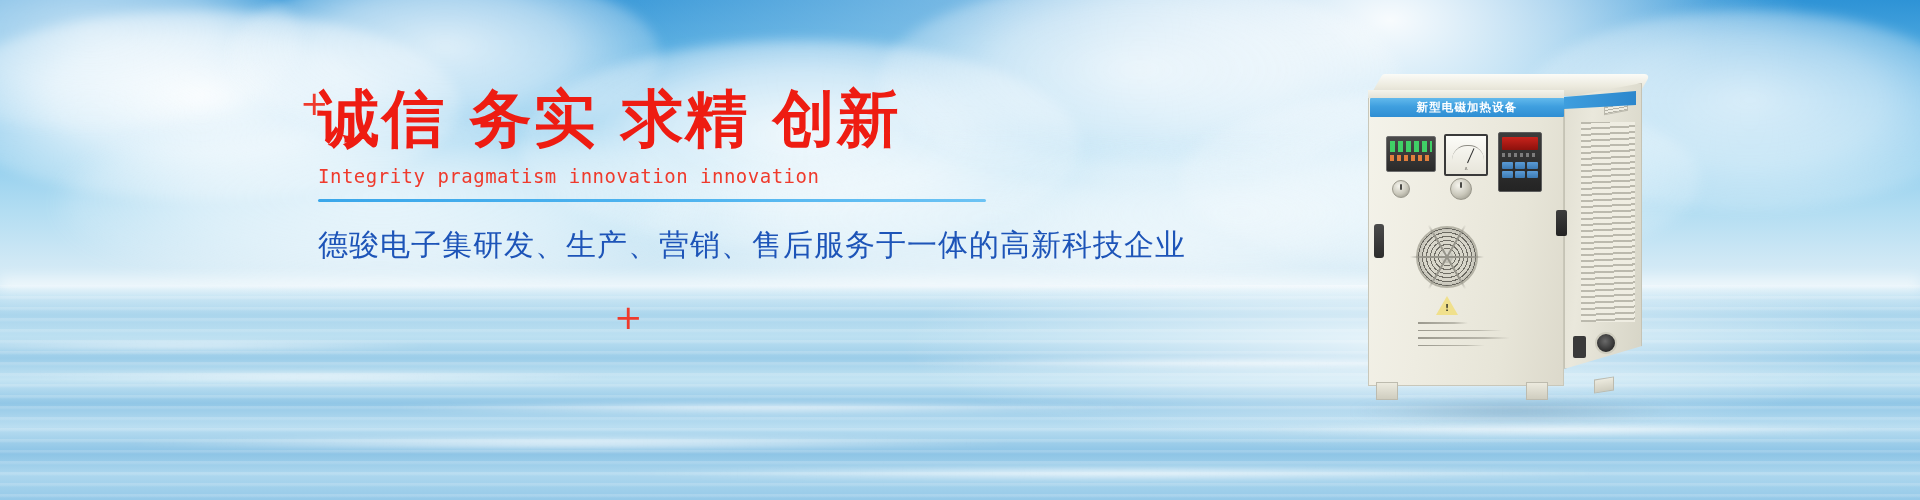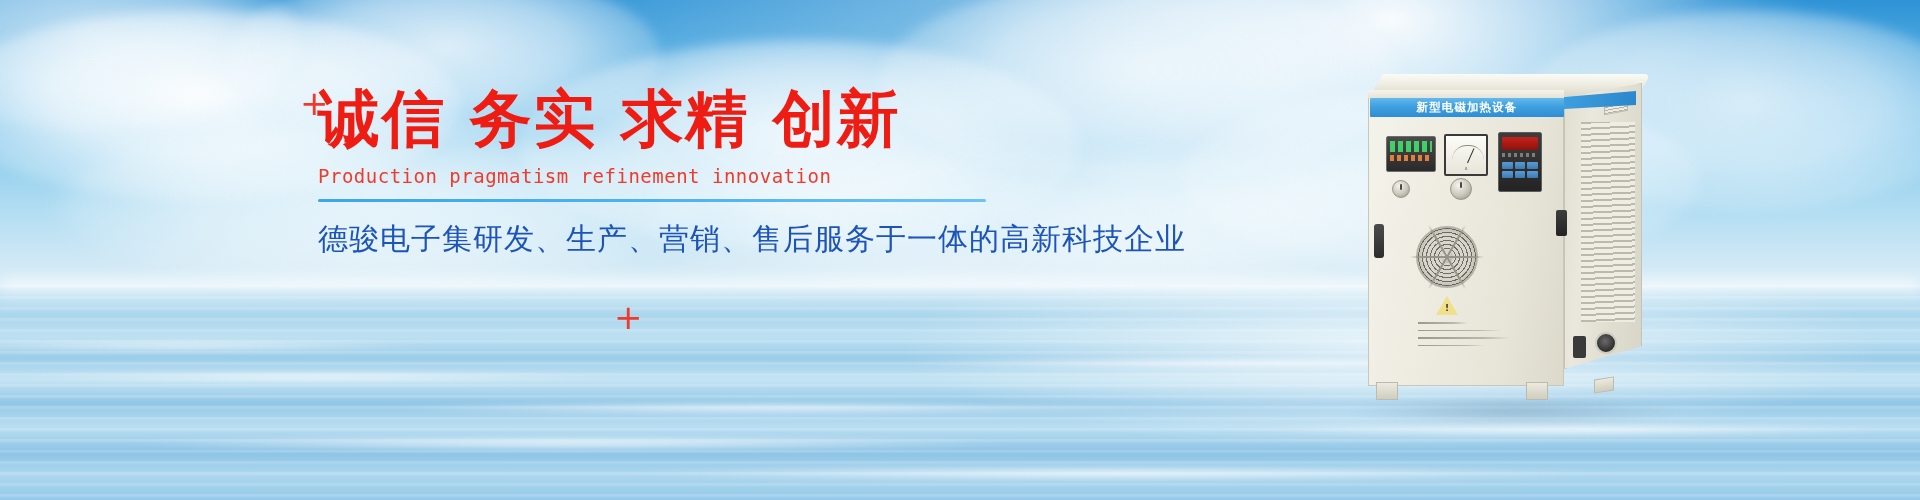--- a/index.html
+++ b/index.html
@@ -132,21 +132,21 @@
   }
 
   .divider {
     margin-top:12px;
     width:668px; height:3px;
     background:linear-gradient(90deg,#3aa7ea 0%, #4fb4ef 55%, #6cc3f4 100%);
     border-radius:2px;
   }
 
   .desc-cn {
-    margin-top:17px;
+    margin-top:23px;
     font-family:"DejaVu Serif", serif;
     font-size:30px;
     color:#1d54b8;
     letter-spacing:1px;
     white-space:nowrap;
   }
 
   .desc-en {
     margin-top:15px;
     font-family:"DejaVu Sans Mono", monospace;
@@ -431,21 +431,21 @@
   <div class="wave w2"></div>
   <div class="wave w5"></div>
   <div class="wave w3"></div>
   <div class="wave w7"></div>
 
   <div class="plus plus-a">+</div>
   <div class="plus plus-b">+</div>
 
   <div class="copy">
     <div class="headline">诚信 务实 求精 创新</div>
-    <div class="subline-en">Production  pragmatism  refinement  innovation</div>
+    <div class="subline-en">Integrity  pragmatism  innovation  innovation</div>
     <div class="divider"></div>
     <div class="desc-cn">德骏电子集研发、生产、营销、售后服务于一体的高新科技企业</div>
   </div>
 
   <div class="machine">
     <div class="mach-shadow"></div>
 
     <div class="lid"></div>
     <div class="lid-front"></div>
 

